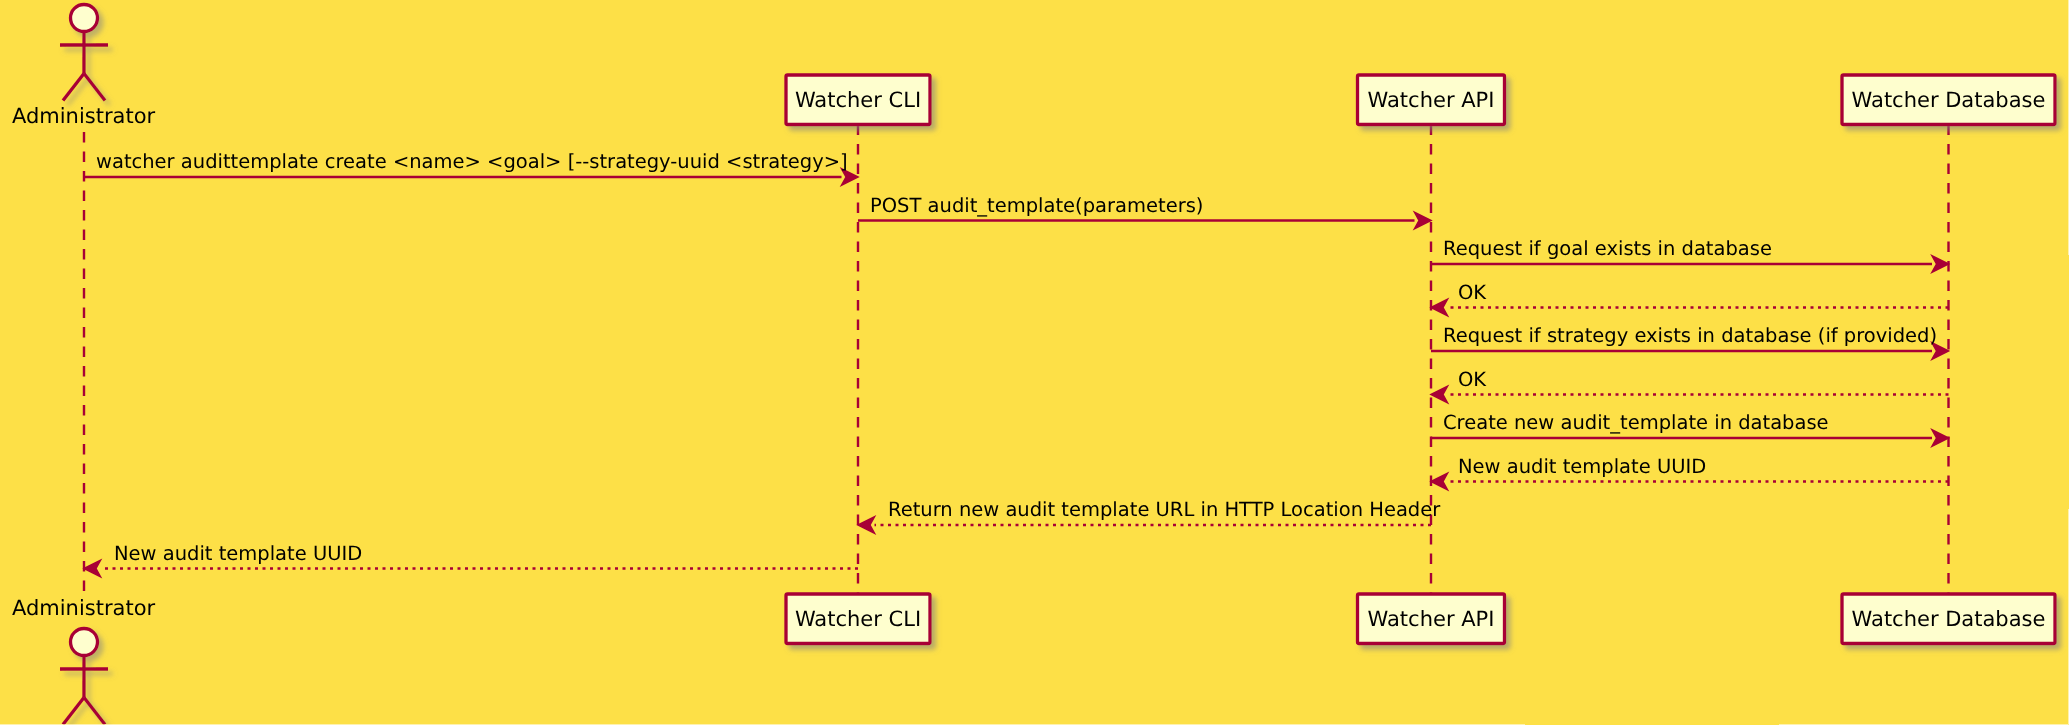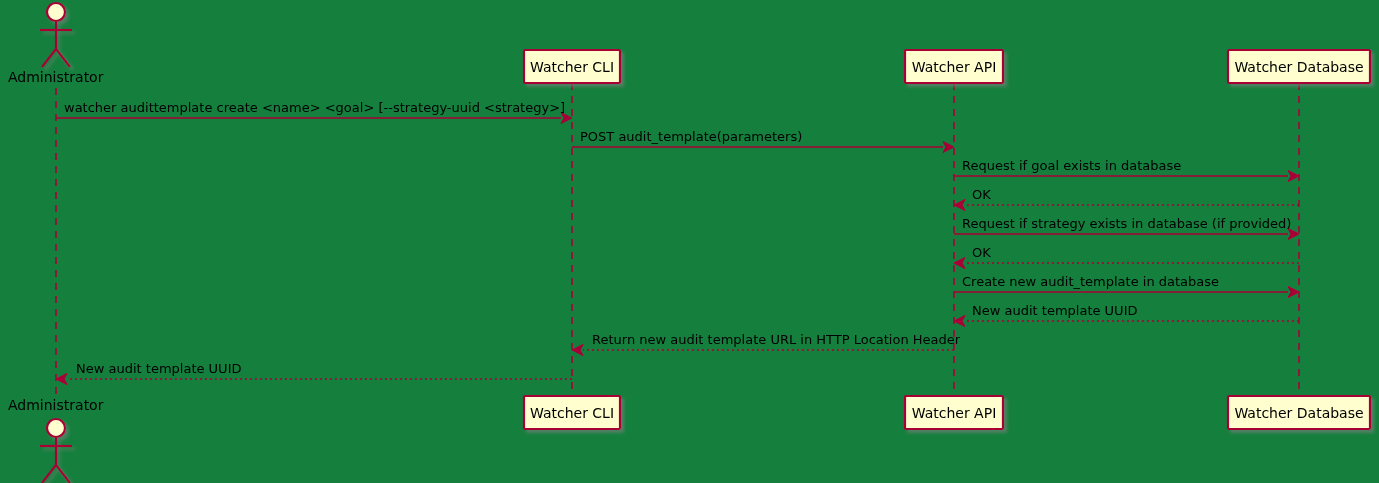--- a/index.html
+++ b/index.html
@@ -8,21 +8,21 @@
     background: #FFFFFF;
   }
   body {
     font-family: "DejaVu Sans", sans-serif;
   }
   #diagram-root {
     position: relative;
     width: 1379px;
     height: 483px;
     overflow: hidden;
-    background: #15803d;
+    background: #fde047;
   }
   #diagram-svg {
     position: absolute;
     left: 0;
     top: 0;
     width: 1379px;
     height: 483px;
   }
   .msg-label {
     font-family: "DejaVu Sans", sans-serif;

